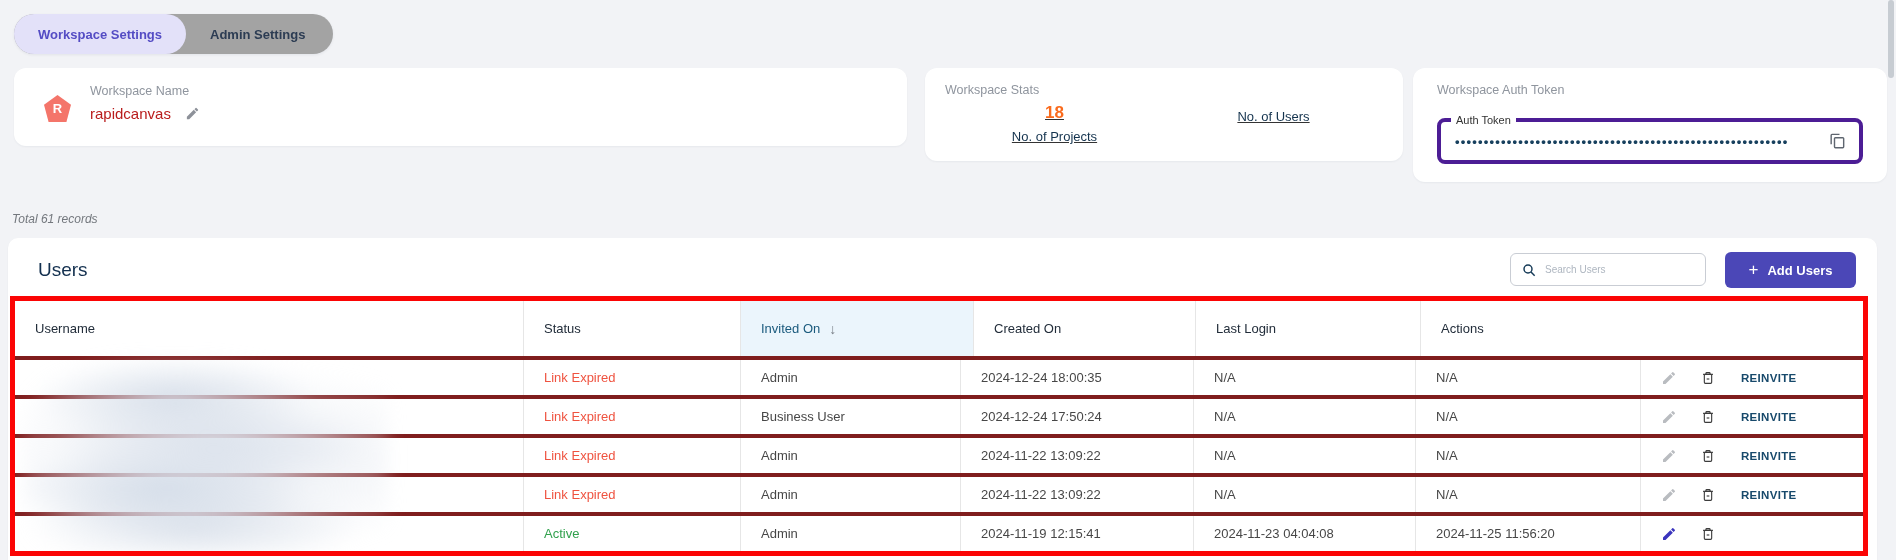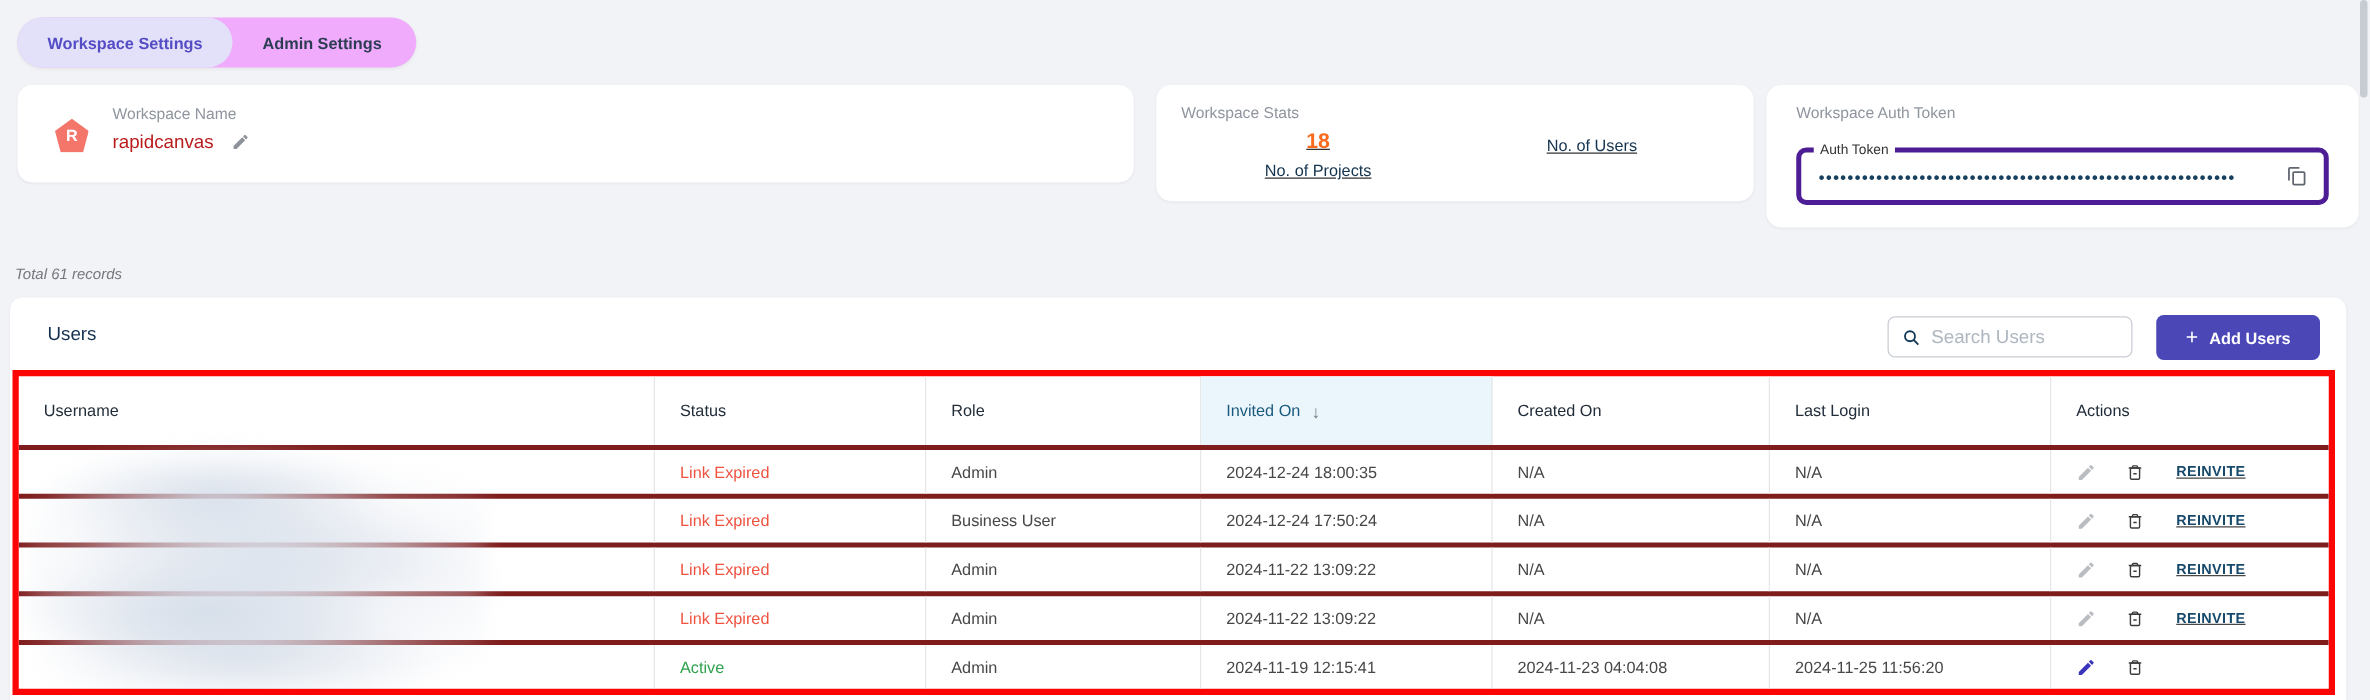--- a/index.html
+++ b/index.html
@@ -7,21 +7,21 @@
   body {
     font-family:"Liberation Sans","DejaVu Sans",sans-serif;
     background:#f2f3f6;
     position:relative;
     overflow:hidden;
     color:#333;
   }
   
   .tabbar {
     position:absolute; left:14px; top:14px; height:40px;
-    background:#f0abfc; border-radius:22px; display:flex; align-items:center;
+    background:#a3a3a3; border-radius:22px; display:flex; align-items:center;
     box-shadow:0 1px 3px rgba(20,30,60,.07); padding-right:4px;
   }
   .tab {
     height:40px; display:flex; align-items:center; padding:0 24px;
     font-size:13px; font-weight:700; color:#2c3c53; border-radius:22px;
     cursor:pointer; white-space:nowrap;
   }
   .tab.active { background:#e3e1f9; color:#544cc4; }
   
   .card {
@@ -67,29 +67,29 @@
     font-size:12px; font-style:italic; color:#73777d;
   }
   
   .users-panel {
     position:absolute; left:8px; top:238px; width:1869px; height:322px;
     background:#fff; border-radius:10px 10px 0 0;
     box-shadow:0 1px 2px rgba(20,30,60,.05);
   }
   .panel-head { position:relative; height:58px; }
   .panel-title {
-    position:absolute; left:30px; top:21px; font-size:15px; font-weight:500; color:#13304f;
+    position:absolute; left:30px; top:21px; font-size:19px; font-weight:500; color:#13304f;
   }
   .search-box {
     position:absolute; left:1502px; top:15px; width:196px; height:33px;
     border:1px solid #c9cdd4; border-radius:6px; background:#fff;
     display:flex; align-items:center; padding:0 10px; gap:8px;
   }
   .search-box input {
-    border:none; outline:none; flex:1; font-size:15px; color:#333; width:100%;
+    border:none; outline:none; flex:1; font-size:10px; color:#333; width:100%;
     font-family:inherit; background:transparent;
   }
   .search-box input::placeholder { color:#aeb6c0; }
   .search-icon { display:flex; color:#153a57; }
   .add-btn {
     position:absolute; left:1717px; top:14px; width:131px; height:36px;
     background:#4b47b7; border:none; border-radius:6px; color:#fff;
     font-size:13px; font-weight:700; display:flex; align-items:center;
     justify-content:center; gap:9px; cursor:pointer; font-family:inherit;
   }
@@ -108,21 +108,21 @@
     overflow:hidden; white-space:nowrap;
   }
   .tcell:last-child { border-right:none; }
   .c0{width:509px;} .c1{width:217px;} .c2{width:220px;} .c3{width:233px;}
   .c4{width:222px;} .c5{width:225px;} .c6{width:222px;}
   .head .tcell { font-size:13px; font-weight:500; color:#222d3a; }
   .head .sorted { background:#ebf5fc; color:#1a5a7d; }
   .sort-arrow { margin-left:9px; font-size:14px; color:#7a8088; font-weight:400; }
   .status-expired { color:#ef5340; }
   .status-active { color:#31a14d; }
-  .actions-cell { gap:23px;text-decoration:underline; }
+  .actions-cell { gap:23px; }
   .icon-btn { display:flex; cursor:pointer; }
   .pencil-disabled { color:#b9bcc0; }
   .pencil-enabled { color:#3b35bd; }
   .trash { color:#3c3c3c; }
   .reinvite {
     font-size:11.5px; font-weight:700; color:#17496b; letter-spacing:.3px;
     cursor:pointer; margin-left:2px;
   }
   
   .blur-blob {
@@ -214,21 +214,20 @@
     </button>
   </div>
 </div>
 
 <div class="table-wrap">
   <div class="tbl">
 
     <div class="trow head">
       <div class="tcell c0">Username</div>
       <div class="tcell c1">Status</div>
-      <div class="tcell c2">Role</div>
       <div class="tcell c3 sorted">
         <span>Invited On</span>
         <span class="sort-arrow">↓</span>
       </div>
       <div class="tcell c4">Created On</div>
       <div class="tcell c5">Last Login</div>
       <div class="tcell c6">Actions</div>
     </div>
 
     <div class="trow">

